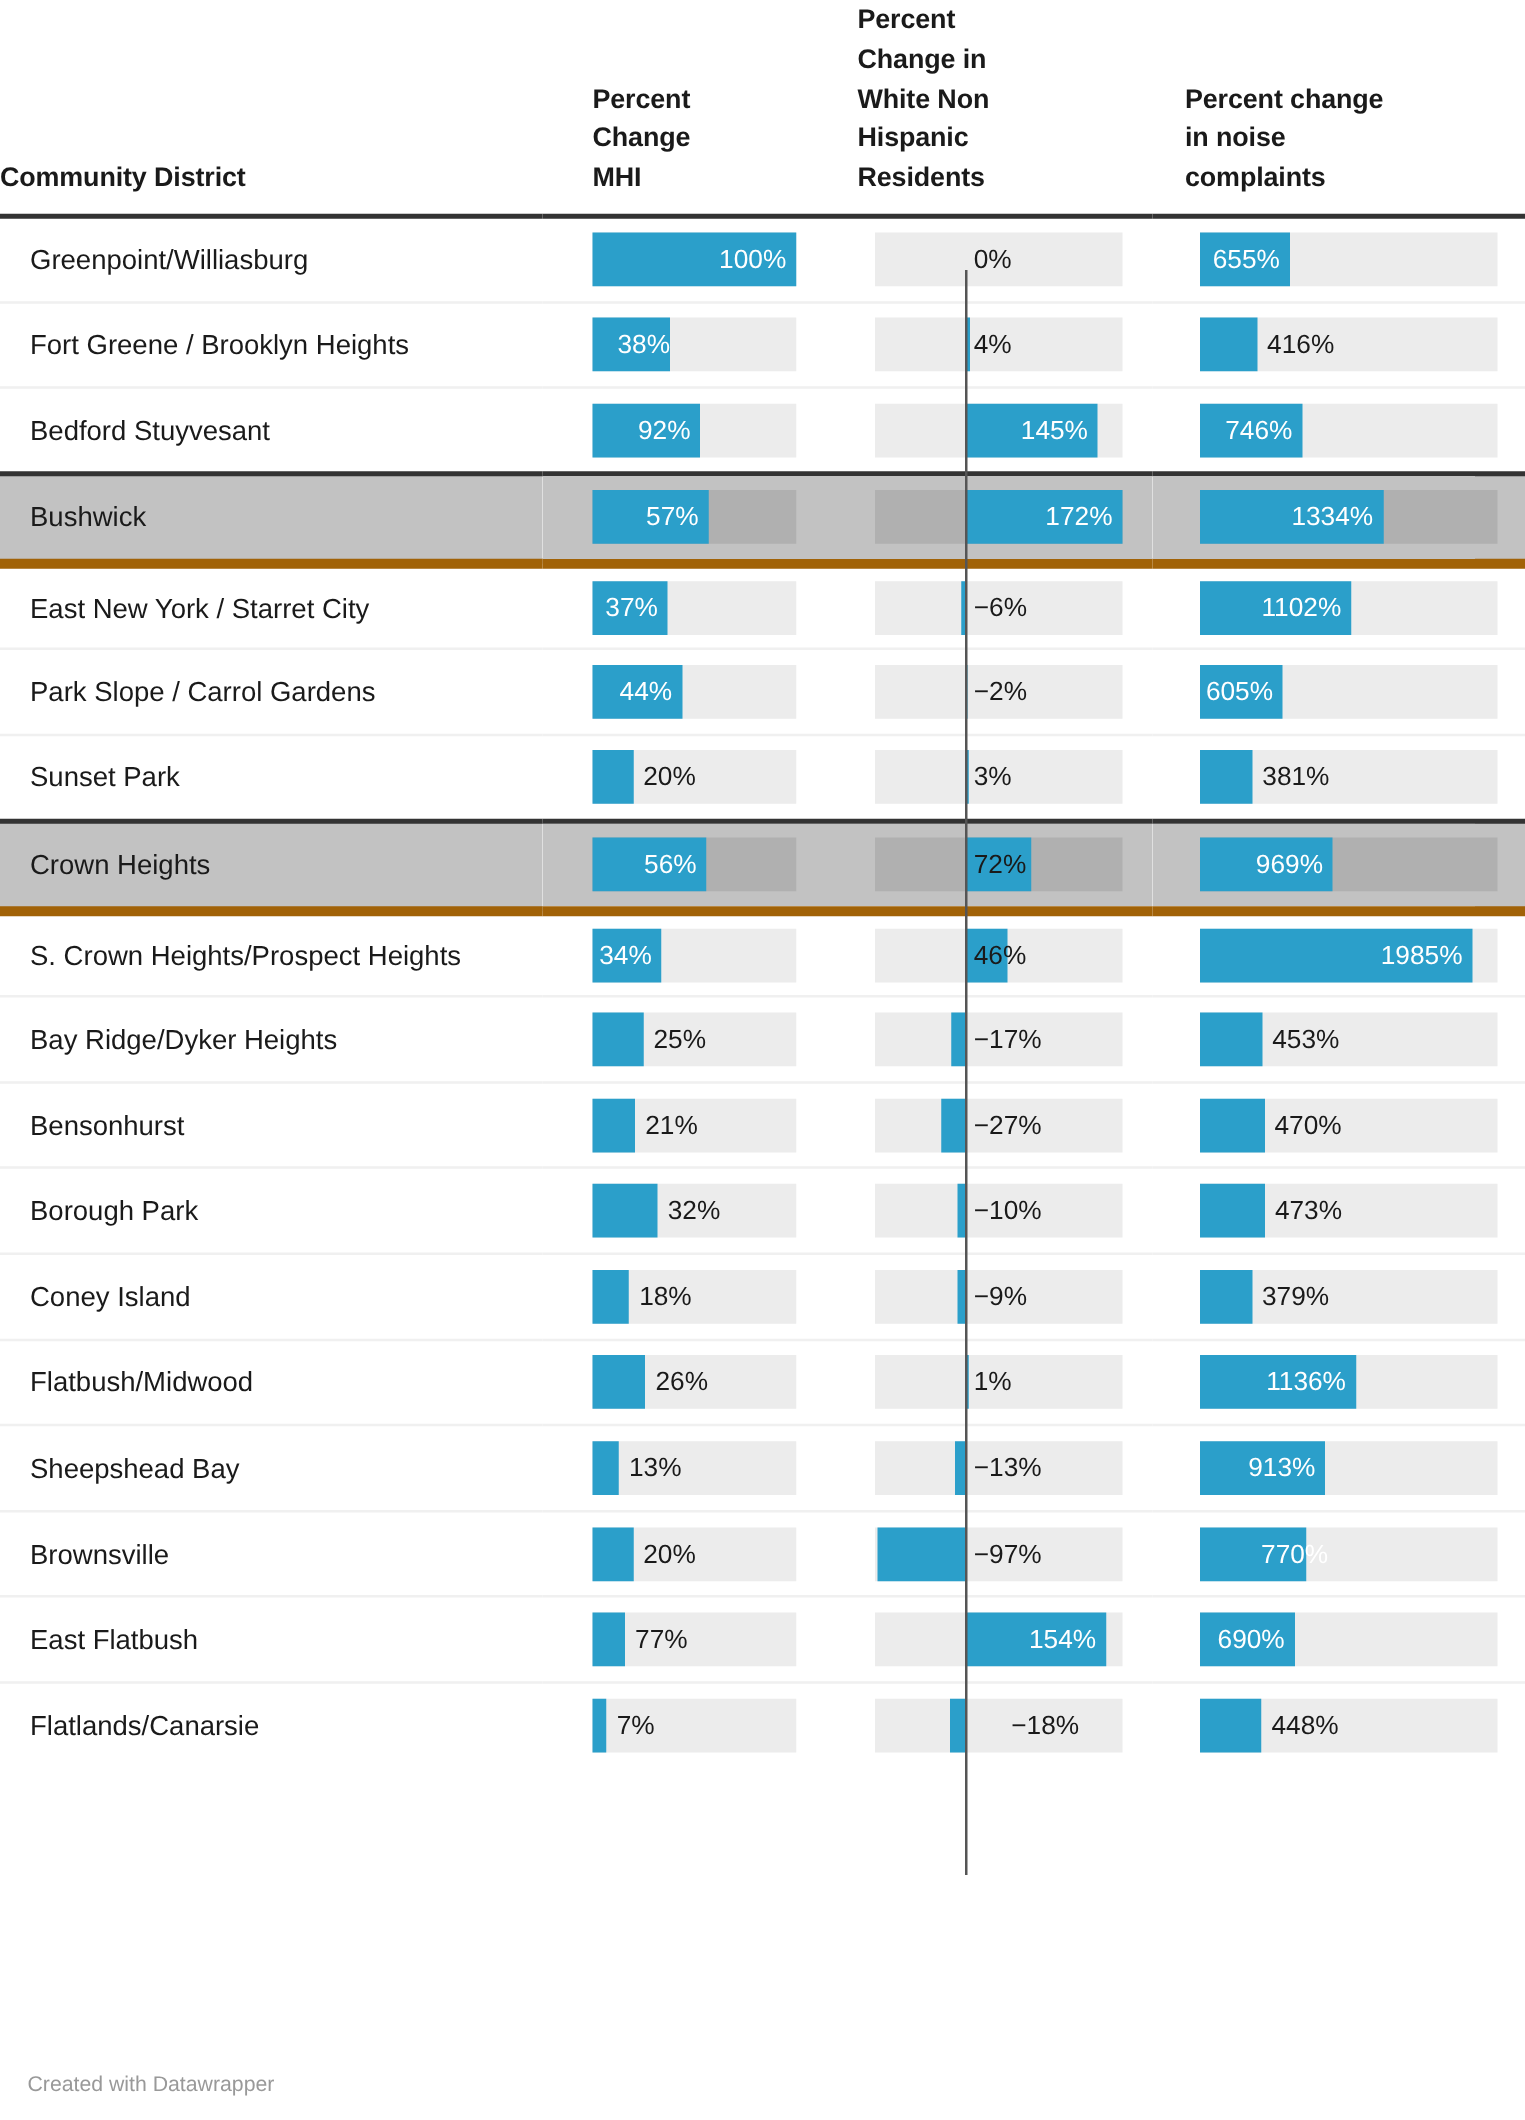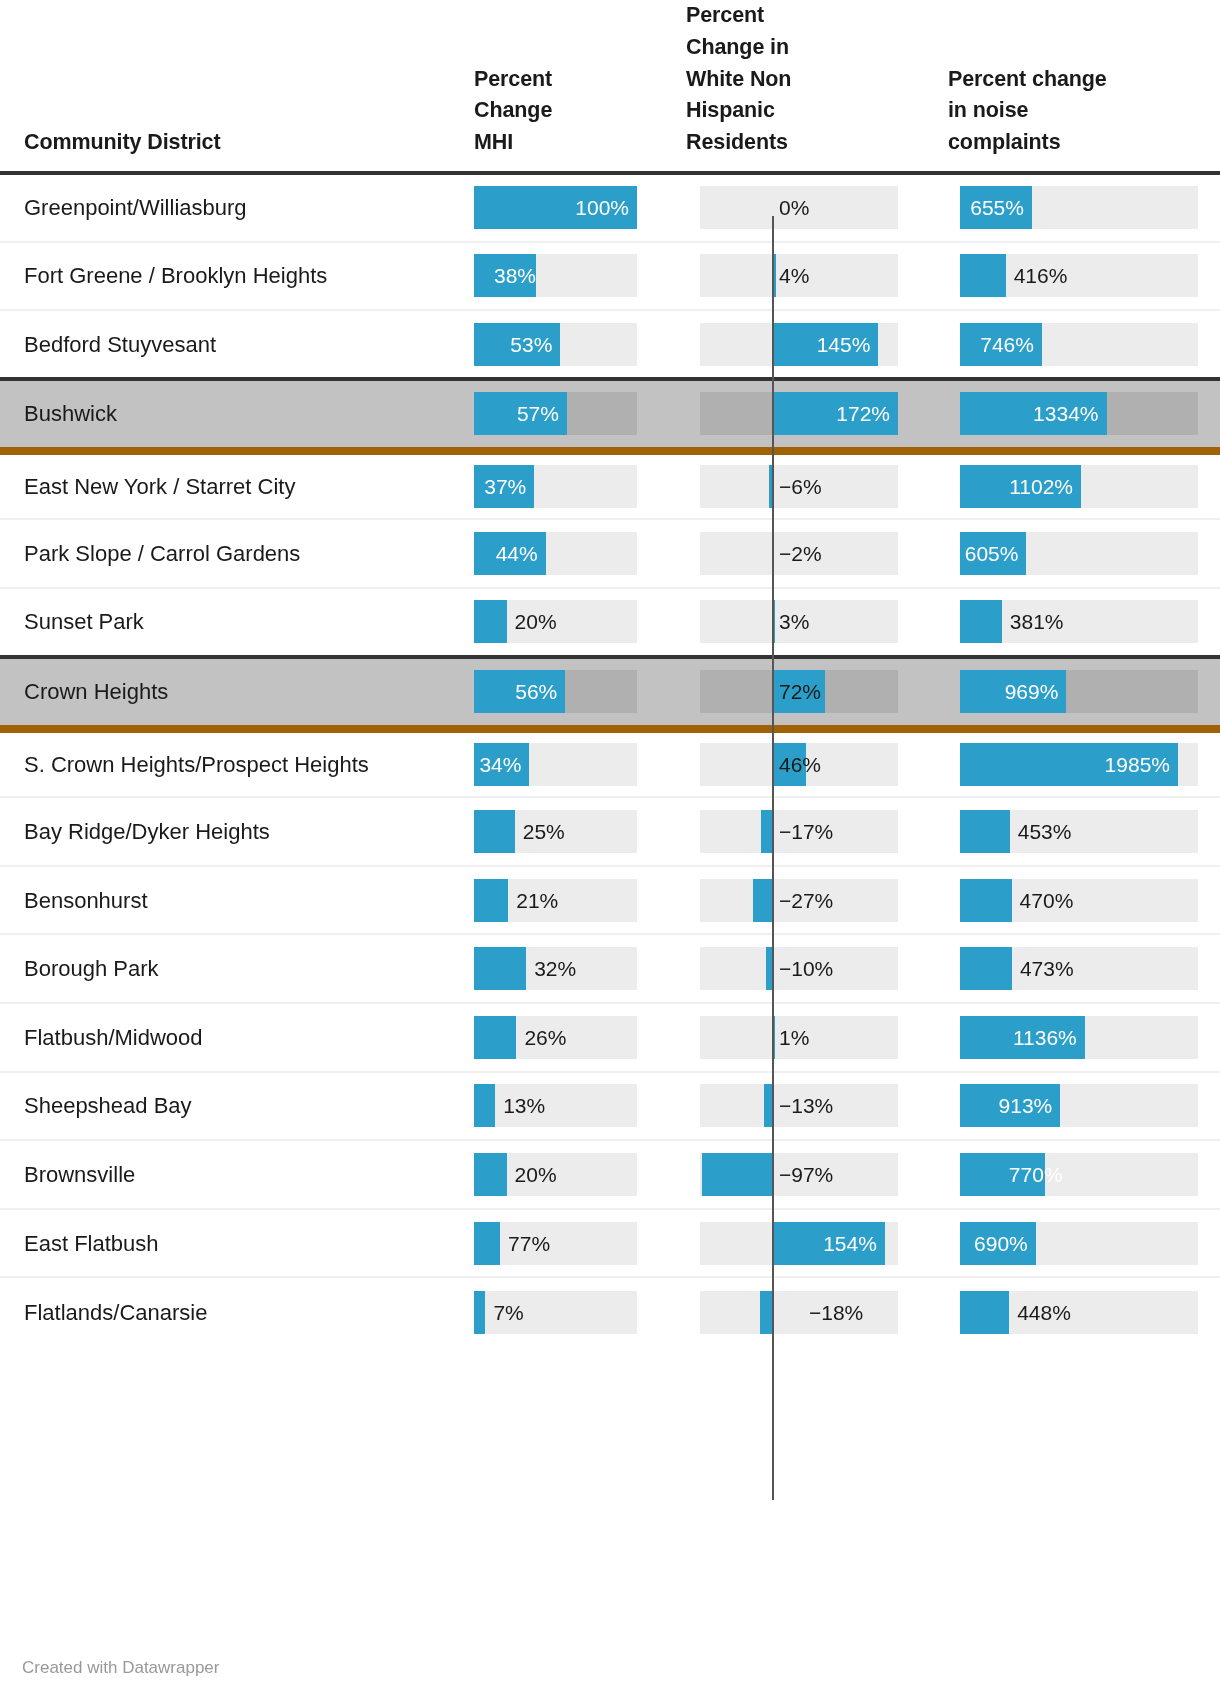--- a/index.html
+++ b/index.html
@@ -37,21 +37,21 @@
     vertical-align: bottom;
     text-align: left;
     font-size: 21.5px;
     font-weight: bold;
     line-height: 1.48;
     color: #1a1a1a;
     padding: 0 0 12px 0;
     border-bottom: 4px solid #333333;
     letter-spacing: -0.1px;
   }
-  thead th.h-name  { padding-left: 24px; }
+  thead th.h-name  { }
   thead th.h-mhi   { padding-left: 40px; }
   thead th.h-white { padding-left: 26px; }
   thead th.h-noise { padding-left: 26px; }
   thead th.h-pad   { padding: 0; }
 
   thead th span.hl { display: block; white-space: pre-line; }
 
   tbody td {
     padding: 0;
     vertical-align: middle;
@@ -217,21 +217,21 @@
               <span class="bar-label outside" style="left: 53.6866px;">416%</span>
             </div>
           </td>
           <td></td>
         </tr>
         <tr>
           <td class="cell-name"><span>Bedford Stuyvesant</span></td>
           <td class="cell-bar">
             <div class="track mhi-track">
               <div class="bar" style="left: 0px; width: 86.39px;"></div>
-              <span class="bar-label inside" style="left: 0px; width: 78.39px;">53%</span>
+              <span class="bar-label inside" style="left: 0px; width: 78.39px;">92%</span>
             </div>
           </td>
           <td class="cell-bar">
             <div class="track white-track">
               <div class="bar" style="left: 73px; width: 105.378px;"></div>
               <span class="bar-label inside" style="left: 73px; width: 97.3779px;">145%</span>
             </div>
           </td>
           <td class="cell-bar">
             <div class="track noise-track">
@@ -433,20 +433,42 @@
           </td>
           <td class="cell-bar">
             <div class="track noise-track">
               <div class="bar" style="left: 0px; width: 51.9466px;"></div>
               <span class="bar-label outside" style="left: 59.9466px;">473%</span>
             </div>
           </td>
           <td></td>
         </tr>
         <tr>
+          <td class="cell-name"><span>Coney Island</span></td>
+          <td class="cell-bar">
+            <div class="track mhi-track">
+              <div class="bar" style="left: 0px; width: 29.34px;"></div>
+              <span class="bar-label outside" style="left: 37.34px;">18%</span>
+            </div>
+          </td>
+          <td class="cell-bar">
+            <div class="track white-track">
+              <div class="bar" style="left: 66.43px; width: 6.57px;"></div>
+              <span class="bar-label outside" style="left: 79px;">−9%</span>
+            </div>
+          </td>
+          <td class="cell-bar">
+            <div class="track noise-track">
+              <div class="bar" style="left: 0px; width: 41.6232px;"></div>
+              <span class="bar-label outside" style="left: 49.6232px;">379%</span>
+            </div>
+          </td>
+          <td></td>
+        </tr>
+        <tr>
           <td class="cell-name"><span>Flatbush/Midwood</span></td>
           <td class="cell-bar">
             <div class="track mhi-track">
               <div class="bar" style="left: 0px; width: 42.38px;"></div>
               <span class="bar-label outside" style="left: 50.38px;">26%</span>
             </div>
           </td>
           <td class="cell-bar">
             <div class="track white-track">
               <div class="bar" style="left: 73px; width: 2px;"></div>

